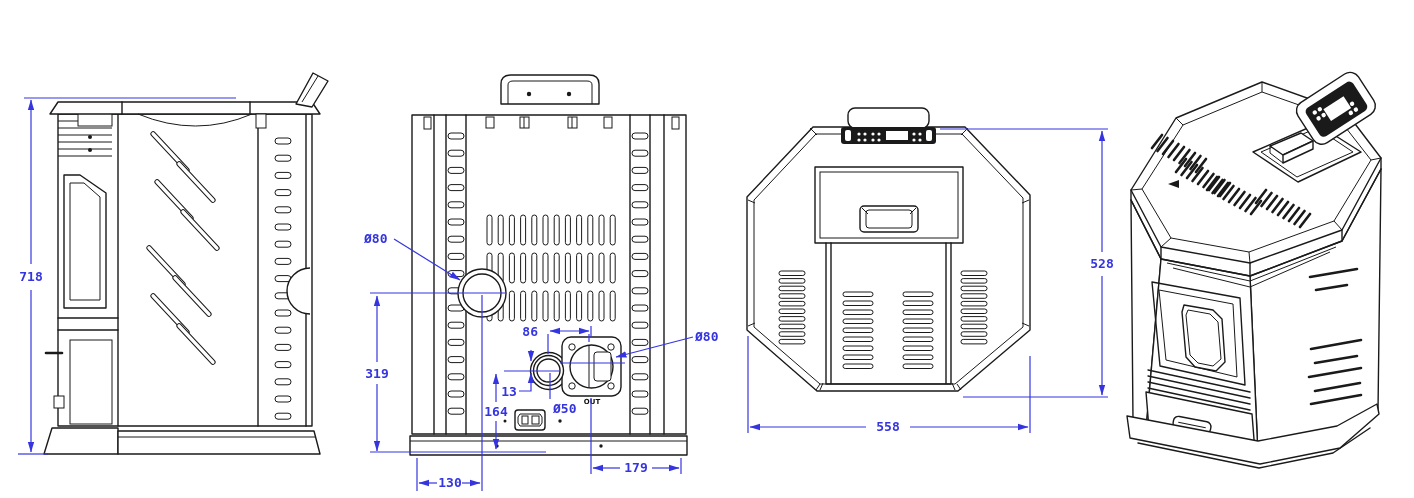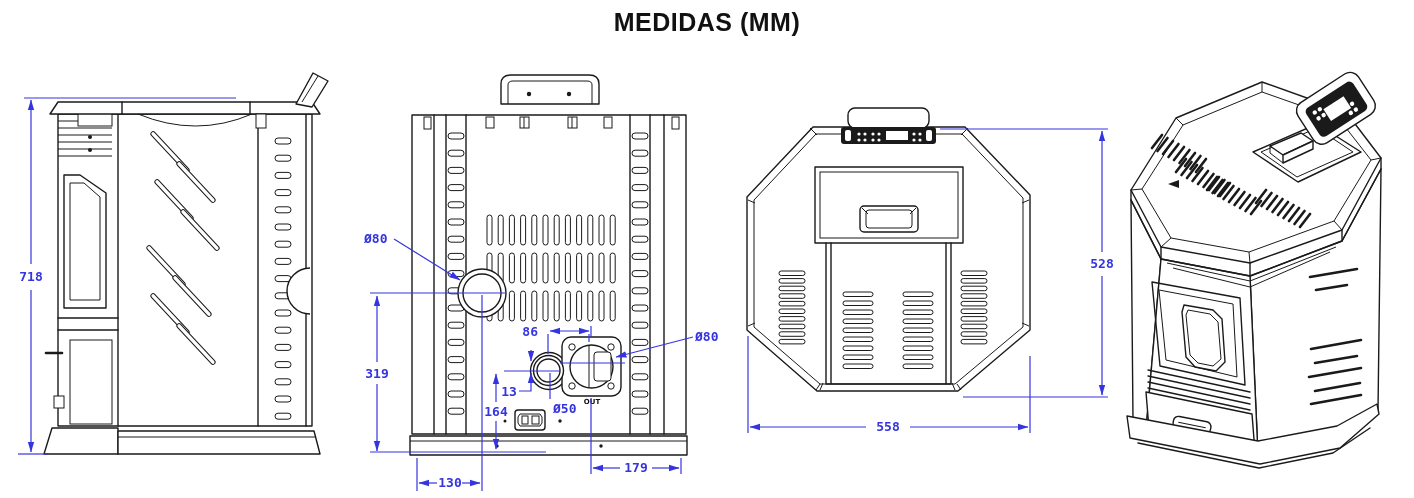--- a/index.html
+++ b/index.html
@@ -15,21 +15,20 @@
   .thin{stroke:#1a1a1a;stroke-width:1;fill:#ffffff;}
   .thn{stroke:#1a1a1a;stroke-width:1;fill:none;}
   .thk{stroke:#1a1a1a;stroke-width:2.6;fill:none;stroke-linecap:round;}
   .blu{stroke:#3535e0;stroke-width:1.2;fill:none;}
   .dk{fill:#1a1a1a;stroke:none;}
 </style>
 </head>
 <body>
 
 <div class="canvas">
-  <div class="title">MEDIDAS (MM)</div>
 
   <svg width="1414" height="498" viewBox="0 0 1414 498">
     <defs>
       <marker id="ma" viewBox="0 0 10 8" refX="9.5" refY="4" markerWidth="11" markerHeight="9" orient="auto-start-reverse" markerUnits="userSpaceOnUse">
         <path d="M0,1 L10,4 L0,7 Z" fill="#3535e0"></path>
       </marker>
       <g id="hcol">
         <rect class="thin" x="0" y="0" width="16" height="6" rx="3"></rect>
           <rect class="thin" x="0" y="17.2" width="16" height="6" rx="3"></rect>
         <rect class="thin" x="0" y="34.4" width="16" height="6" rx="3"></rect>

